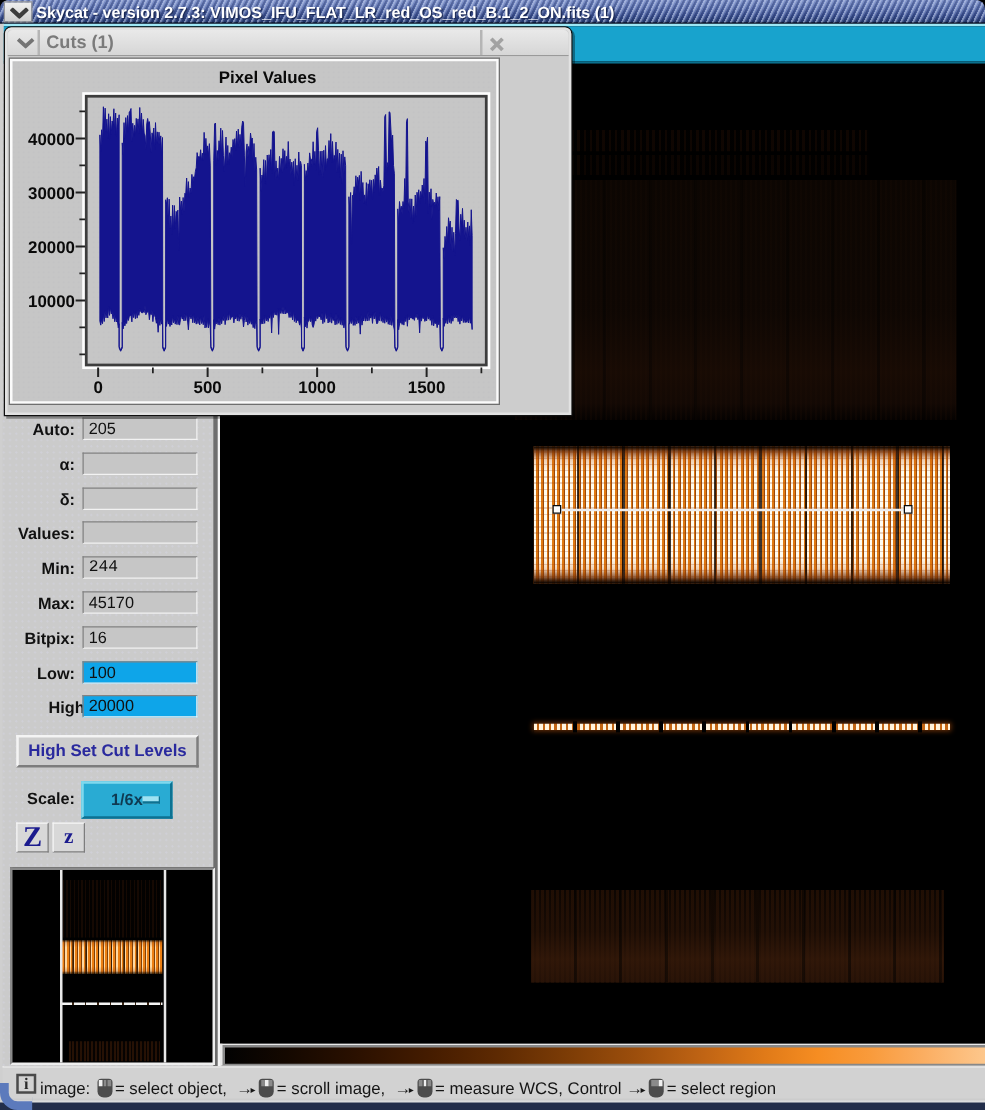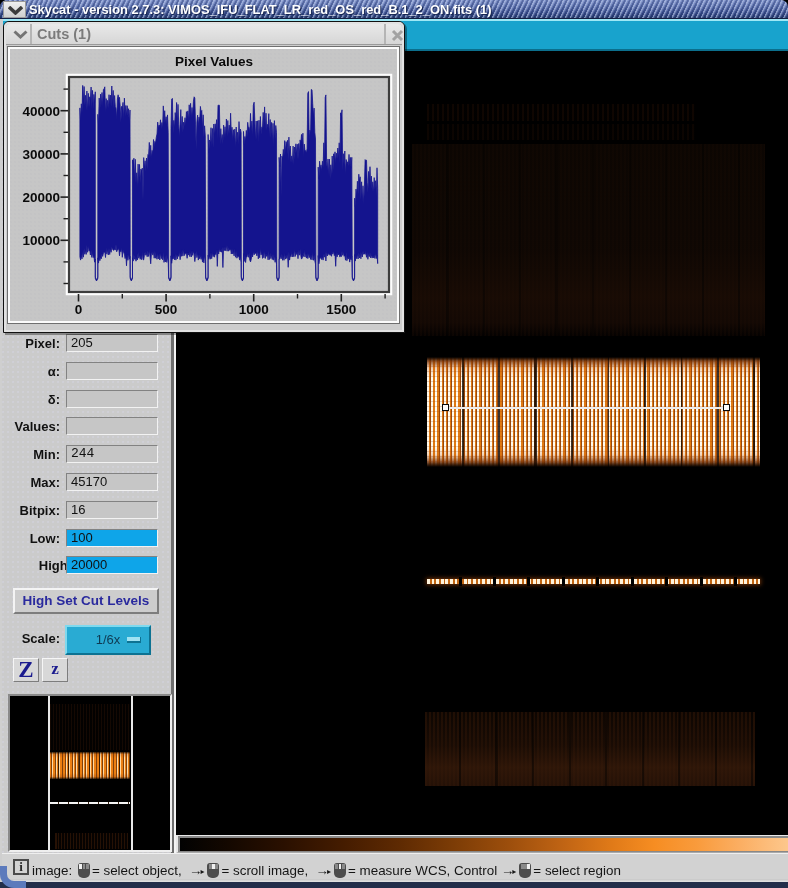--- a/index.html
+++ b/index.html
@@ -25,23 +25,23 @@
 #panedgeL { left:174px; top:51px; width:2px; height:802px; background:#f4f4f4; }
 .flabel { position:absolute; width:60px; text-align:right; font-weight:bold; font-size:13px; color:#111; }
 .fentry { position:absolute; left:66px; width:92px; height:18px; background:#c6c6c6;
   border-top:1.5px solid #828282; border-left:1.5px solid #828282; border-bottom:1.5px solid #f2f2f2; border-right:1.5px solid #f2f2f2;
   font-size:13px; color:#111; line-height:15px; padding-left:4px; }
 .fentry.lite { background:#0ea5e9; }
 #autobtn { left:13px; top:588px; width:146px; height:26px; background:#cdcdcd;
   border-top:2px solid #f4f4f4; border-left:2px solid #f4f4f4; border-bottom:2px solid #7d7d7d; border-right:2px solid #7d7d7d;
   color:#2a2a9e; font-weight:bold; font-size:13.5px; text-align:center; line-height:22px; }
 #scalelbl { left:0px; top:631px; width:60px; text-align:right; font-weight:bold; font-size:13px; color:#111; position:absolute; }
-#scaledd { left:65px; top:625px; width:86px; height:30px; background:#29abd3;
+#scaledd { left:65px; top:625px; width:73px; height:30px; background:#29abd3;
   border-top:2px solid #7fd9ee; border-left:2px solid #7fd9ee; border-bottom:2px solid #0d7292; border-right:2px solid #0d7292;
-  color:#0f3a52; font-size:13px; text-align:center; line-height:26px; }
+  color:#0f3a52; font-size:13px; text-align:center; line-height:26px;font-weight:bold; }
 #scaledd .ind { position:absolute; right:8px; top:10px; width:14px; height:6px; background:#9fe2f2; border-bottom:2.5px solid #0d7292; border-right:1px solid #0d7292; }
 .zbtn { position:absolute; background:#d8d8d8; border-top:1.5px solid #f6f6f6; border-left:1.5px solid #f6f6f6; border-bottom:1.5px solid #7d7d7d; border-right:1.5px solid #7d7d7d;
   color:#1b1b8e; font-family:"Liberation Serif",serif; font-weight:bold; text-align:center; }
 
 #panwin { left:8px; top:694px; width:164px; height:158px; background:#000;
   border-top:2px solid #8a8a8a; border-left:2px solid #8a8a8a; border-bottom:2px solid #efefef; border-right:2px solid #efefef; }
 #panwin .wline { position:absolute; top:0; width:1.5px; height:100%; background:#e8e8e8; }
 
 #imgarea { left:176px; top:51px; width:612px; height:785px; background:#000; overflow:hidden; }
 
@@ -50,21 +50,21 @@
   background:linear-gradient(90deg,#020202 0%,#140800 8%,#2a1000 17%,#451c00 27%,#5e2a02 36%,#7c3c06 45%,#9c4e0c 54%,#c06414 63%,#e07a18 71%,#f68d22 78%,#f99b3c 85%,#fbae62 92%,#fdc78c 100%); }
 
 #statusbar { left:2px; top:853px; width:786px; height:27px; background:#d2d2d2; border-top:1.5px solid #efefef;
   font-size:13.4px; color:#151515; }
 #statusbar .txt { position:absolute; left:30px; top:6px; }
 #iicon { position:absolute; left:11px; top:5px; width:16px; height:16px; border:2px solid #4a4a4a; color:#2a2a2a; font-family:"Liberation Serif",serif; font-weight:bold; font-size:13px; text-align:center; line-height:12px; }
 #botshadow { left:2px; top:879px; width:786px; height:4px; background:linear-gradient(180deg,#c6c6c6,#efefef); }
 #botframe { left:0; top:882px; width:788px; height:6px; background:#232e4a; }
 #bluecorner { left:0; top:866px; width:26px; height:22px; background:transparent; border-left:7px solid #5c7abc; border-bottom:7px solid #5c7abc; border-radius:0 0 0 14px; }
 
-#cuts { left:3px; top:21px; width:402px; height:312px; background:#cdcdcd; border:1.5px solid #111; border-radius:6px 6px 0 0; box-shadow: 2px 2px 0 rgba(0,0,0,0.35); }
+#cuts { left:3px; top:21px; width:455px; height:312px; background:#cdcdcd; border:1.5px solid #111; border-radius:6px 6px 0 0; box-shadow: 2px 2px 0 rgba(0,0,0,0.35); }
 #cutsframe { position:absolute; inset:0; border:2px solid #e2e2e2; border-radius:5px 5px 0 0; }
 #cutstitle { position:absolute; left:2px; top:2px; right:2px; height:21px; background:linear-gradient(180deg,#e9e9e9,#d6d6d6); border-bottom:1.5px solid #9a9a9a; border-radius:4px 4px 0 0; }
 #cutstitle .lbl { position:absolute; left:31px; top:2px; font-size:14.5px; font-weight:bold; color:#7b7b7b; }
 #cutstitle .sep1 { position:absolute; left:24px; top:0; width:1.5px; height:100%; background:#b5b5b5; }
 #cutstitle .sep2 { position:absolute; left:378px; top:0; width:1.5px; height:100%; background:#b5b5b5; }
 #cutscanvas { position:absolute; left:4px; top:25px; width:391px; height:276px; background:#c6c6c6;
   border:2px solid #fbfbfb; outline:1.5px solid #6f6f6f;
   background-image: radial-gradient(circle at 1px 1px, rgba(178,178,188,0.18) 0 0.6px, transparent 0.9px); background-size:4px 4px; }
 </style></head>
 <body>
@@ -81,21 +81,21 @@
     </div>
   <div class="abs" id="cyantop"></div>
     <div class="abs" id="cyan"></div>
     <div class="abs" id="cyanbot"></div>
   <div class="abs" id="leftedge"></div>
 
   <div class="abs" id="leftpanel"></div>
   <div class="abs" id="panedgeD"></div>
     <div class="abs" id="panedgeL"></div>
 
-  <div class="flabel" style="left:0;top:336px;">Pixel:</div>
+  <div class="flabel" style="left:0;top:336px;">Auto:</div>
   <div class="fentry" style="top:334px;">205</div>
   <div class="flabel" style="left:0;top:364px;">α:</div>
   <div class="fentry" style="top:362px;"></div>
   <div class="flabel" style="left:0;top:392px;">δ:</div>
   <div class="fentry" style="top:390px;"></div>
   <div class="flabel" style="left:0;top:419px;">Values:</div>
   <div class="fentry" style="top:417px;"></div>
   <div class="flabel" style="left:0;top:447px;">Min:</div>
   <div class="fentry" style="top:445px;font-family:Liberation Mono, monospace;">244</div>
   <div class="flabel" style="left:0;top:475px;">Max:</div>

